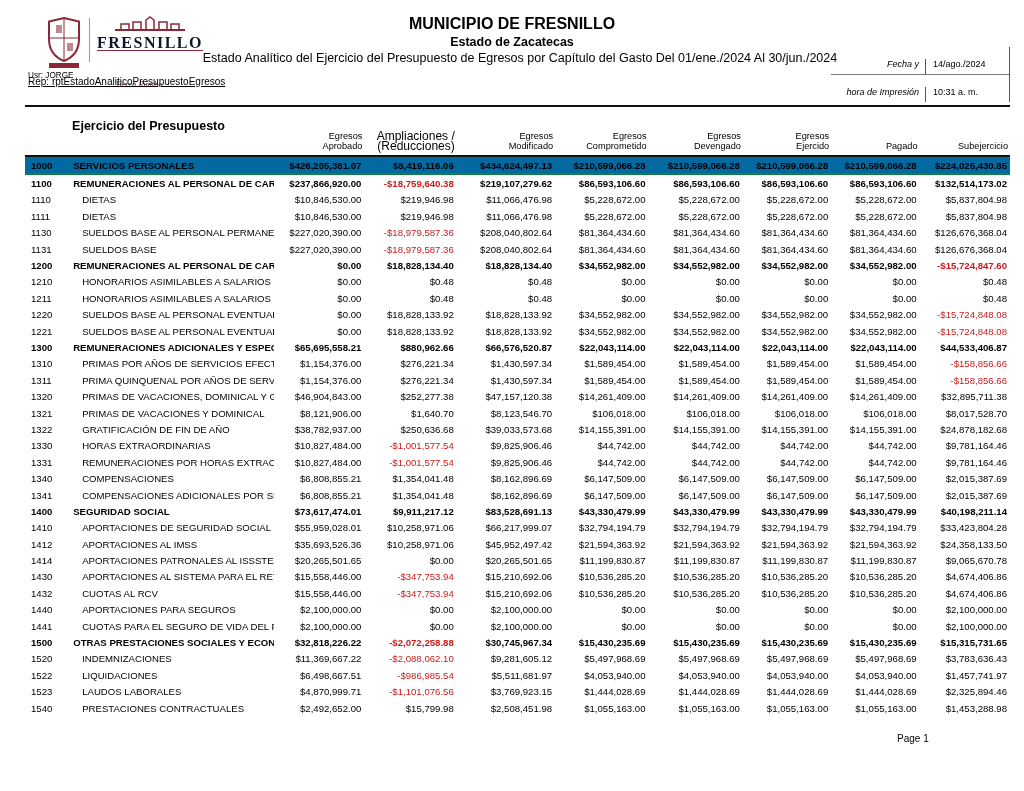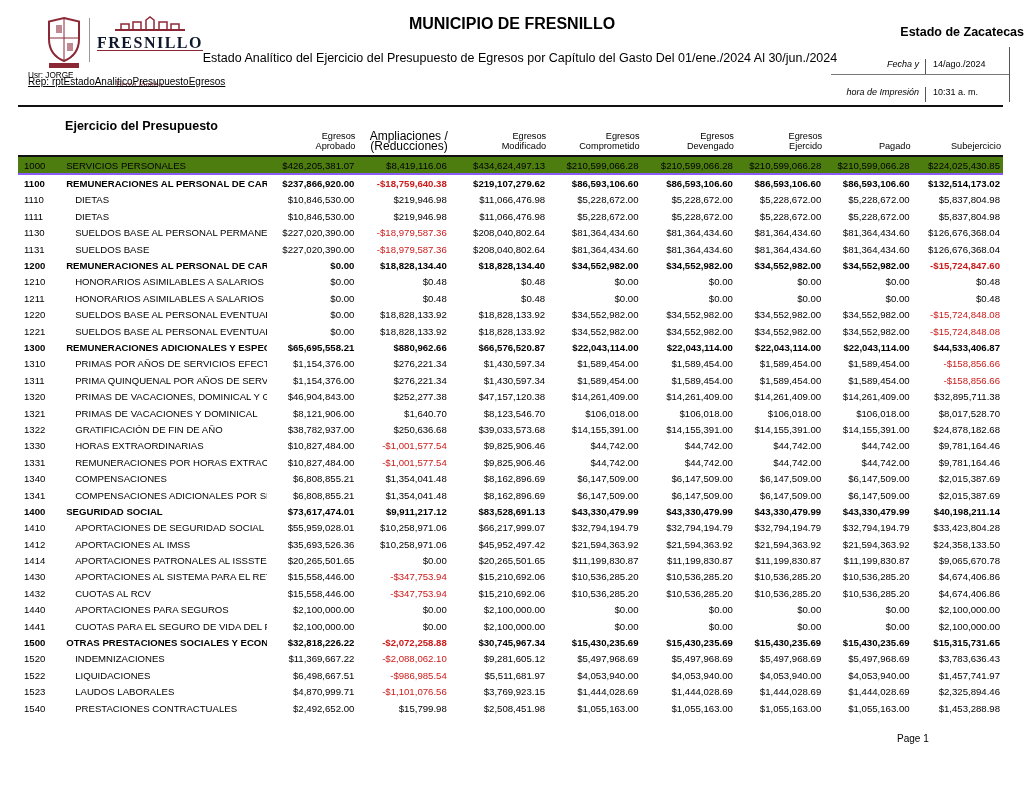--- a/index.html
+++ b/index.html
@@ -6,21 +6,21 @@
   .page{
     position:relative;
     width:1024px;height:791px;
     background:#ffffff;
     font-family:"Liberation Sans", sans-serif;
     color:#000;
     overflow:hidden;
   }
   
   .title1{position:absolute;top:15px;left:0;right:0;text-align:center;font-size:16px;font-weight:bold;}
-  .title2{position:absolute;top:25px;left:0;right:0;text-align:right;font-size:12.5px;font-weight:bold;}
+  .title2{position:absolute;top:35px;left:0;right:0;text-align:center;font-size:12.5px;font-weight:bold;}
   .title3{position:absolute;top:51px;left:16px;right:0;text-align:center;font-size:12.5px;font-weight:normal;}
   .usr-line{position:absolute;top:71px;left:28px;font-size:8.2px;}
   .rep-line{position:absolute;top:76px;left:28px;font-size:10px;text-decoration:underline;}
 
   .logo{position:absolute;top:16px;left:46px;display:flex;align-items:flex-start;}
   .logo-divider{width:1px;height:44px;background:#999;margin:2px 7px 0 7px;}
   .logo-right{display:flex;flex-direction:column;align-items:center;}
   .logo-name{
     font-family:"Liberation Serif", serif;
     font-weight:bold;color:#0f172a;font-size:16px;letter-spacing:1.5px;line-height:13px;
@@ -32,31 +32,31 @@
   }
 
   
   .datebox{position:absolute;top:47px;right:14px;width:178px;font-size:9px;border-right:1px solid #555;}
   .datebox .drow{display:flex;align-items:flex-end;height:27px;}
   .datebox .drow.first{border-bottom:1px solid #777;}
   .datebox .lbl{flex:1;text-align:right;padding:0 6px 5px 0;font-style:italic;}
   .datebox .val{width:74px;border-left:1px solid #555;padding:0 2px 5px 7px;}
 
   
-  .table-wrap{position:absolute;top:105px;left:18px;width:985px;}
+  .table-wrap{position:absolute;top:105px;left:25px;width:985px;}
   table.report{width:985px;border-collapse:collapse;table-layout:fixed;border-top:2px solid #111;}
   thead th{border-bottom:2.5px solid #111;height:38px;vertical-align:bottom;padding:0 2px 4px 0;}
   th.group-head{text-align:center;vertical-align:middle;font-size:12.5px;font-weight:bold;padding-bottom:10px;}
   th.col-head{text-align:right;font-weight:normal;font-size:9.2px;line-height:10px;}
   th.col-head.small{font-size:12px;}
   tbody td{height:16.4px;padding:0;font-size:9.6px;vertical-align:middle;}
   td.code{padding-left:6px;}
   td.label{overflow:hidden;white-space:nowrap;}
   td.num{text-align:right;padding-right:3px;white-space:nowrap;overflow:hidden;}
-  tr.lvl1 td{font-weight:normal;background:#4d7c0f;border-bottom:2px solid #8b5cf6;}
+  tr.lvl1 td{font-weight:bold;background:#0369a1;border-bottom:2px solid #15803d;}
   tr.lvl2 td{font-weight:bold;}
   tr.lvl3 td.label{padding-left:9px;}
   .neg{color:#cc1a1a;}
 
   .page-footer{position:absolute;top:733px;left:897px;font-size:10px;}
 </style>
 </head>
 <body>
 
 <div class="page">

